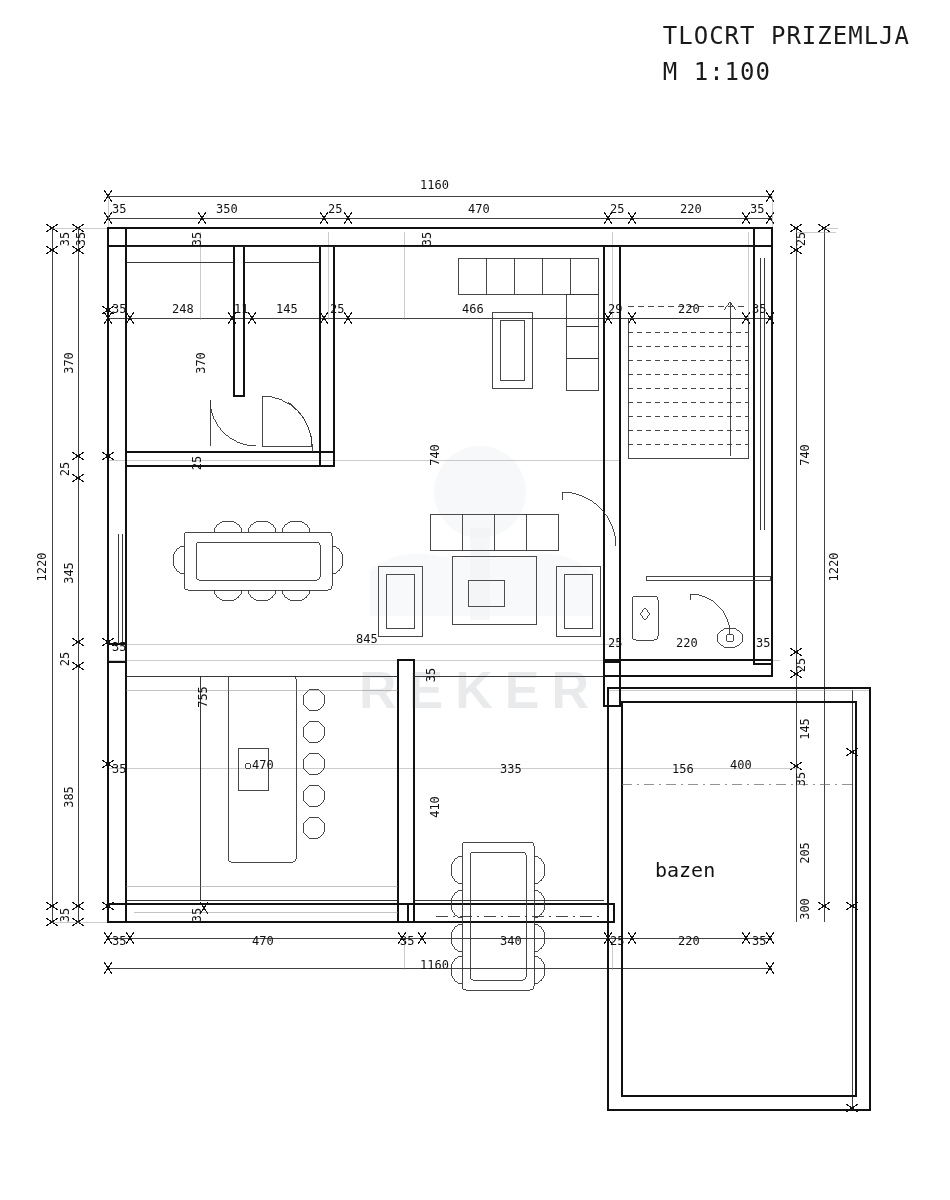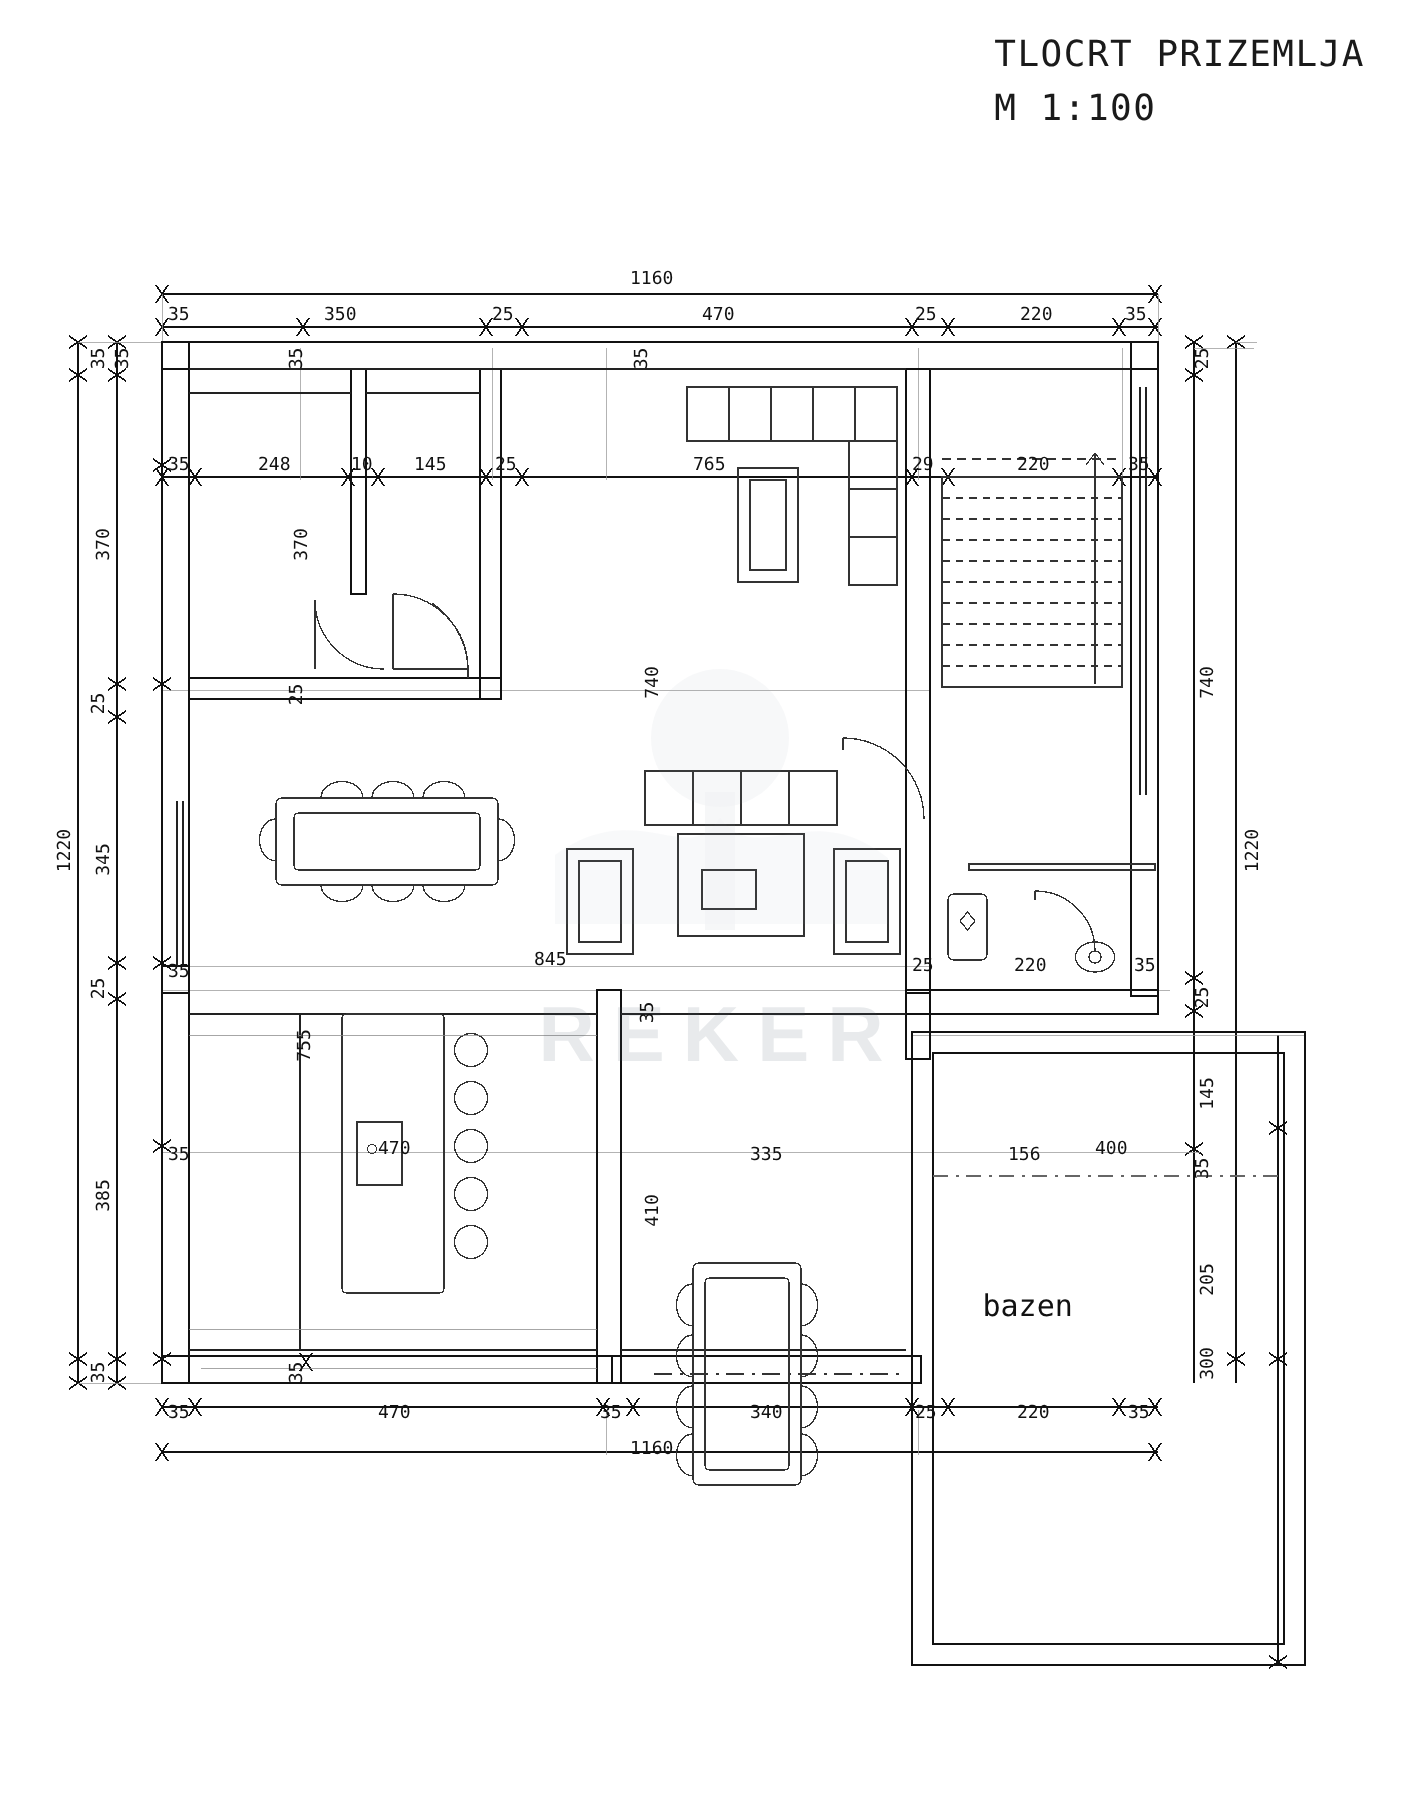--- a/index.html
+++ b/index.html
@@ -401,24 +401,24 @@
 <div class="dim" style="left:750px;top:202px;">35</div>
 
 <div class="dim v" style="left:58px;top:232px;transform:rotate(-90deg);">35</div>
 <div class="dim v" style="left:74px;top:232px;transform:rotate(-90deg);">35</div>
 <div class="dim v" style="left:190px;top:232px;transform:rotate(-90deg);">35</div>
 <div class="dim v" style="left:420px;top:232px;transform:rotate(-90deg);">35</div>
 <div class="dim v" style="left:794px;top:232px;transform:rotate(-90deg);">25</div>
 
 <div class="dim" style="left:112px;top:302px;">35</div>
 <div class="dim" style="left:172px;top:302px;">248</div>
-<div class="dim" style="left:234px;top:302px;">10</div>
+<div class="dim" style="left:234px;top:302px;">11</div>
 <div class="dim" style="left:276px;top:302px;">145</div>
 <div class="dim" style="left:330px;top:302px;">25</div>
-<div class="dim" style="left:462px;top:302px;">765</div>
+<div class="dim" style="left:462px;top:302px;">466</div>
 <div class="dim" style="left:608px;top:302px;">29</div>
 <div class="dim" style="left:678px;top:302px;">220</div>
 <div class="dim" style="left:752px;top:302px;">35</div>
 
 <div class="dim v" style="left:58px;top:356px;transform:rotate(-90deg);">370</div>
 <div class="dim v" style="left:58px;top:462px;transform:rotate(-90deg);">25</div>
 <div class="dim v" style="left:58px;top:566px;transform:rotate(-90deg);">345</div>
 <div class="dim v" style="left:58px;top:652px;transform:rotate(-90deg);">25</div>
 <div class="dim v" style="left:58px;top:790px;transform:rotate(-90deg);">385</div>
 <div class="dim v" style="left:58px;top:908px;transform:rotate(-90deg);">35</div>

